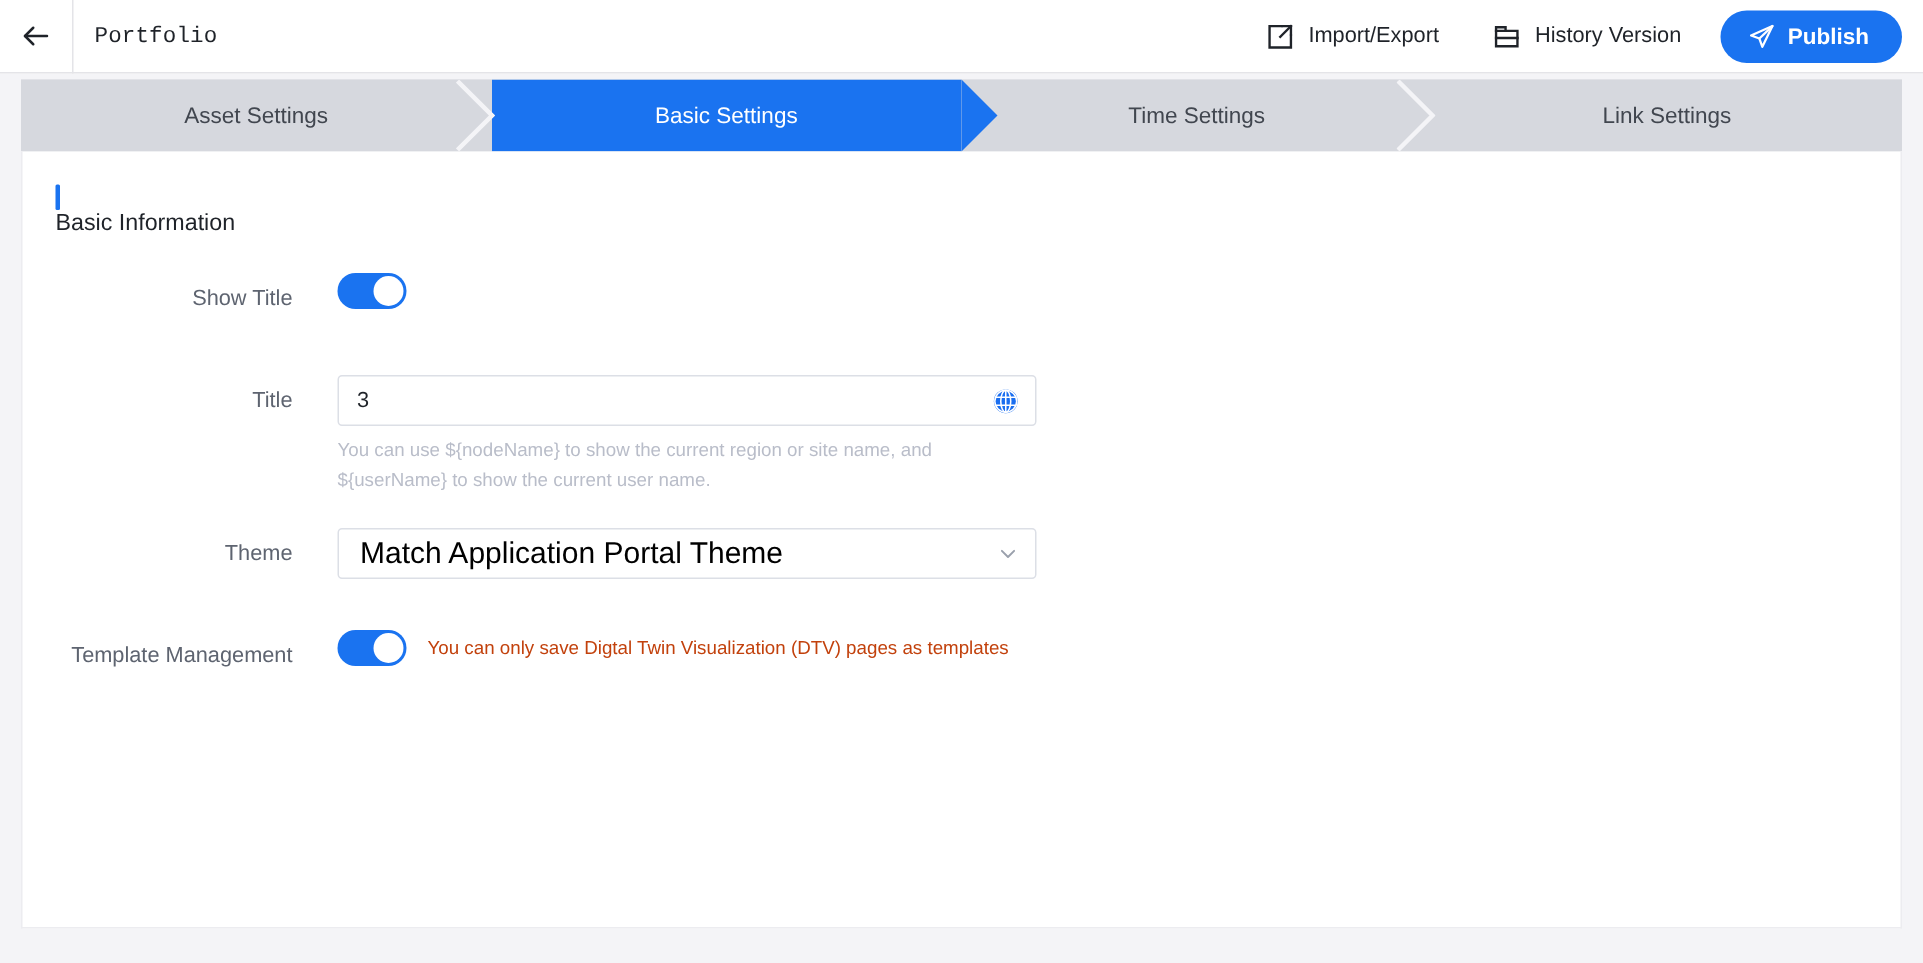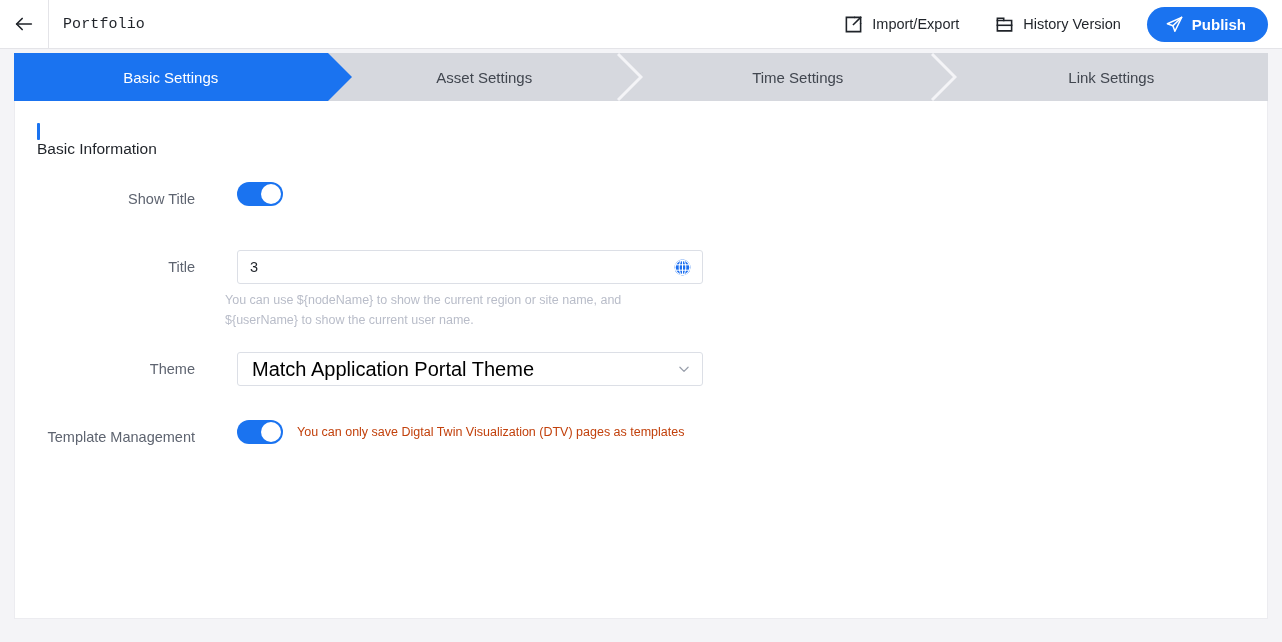--- a/index.html
+++ b/index.html
@@ -158,21 +158,20 @@
     color: #1f2329;
   }
 
   .form {
     padding-top: 24px;
   }
   .row {
     display: flex;
     align-items: flex-start;
     margin-bottom: 0;
-    gap: 12px;
   }
   .row-label {
     width: 210px;
     text-align: right;
     padding-right: 30px;
     box-sizing: border-box;
     font-size: 14.5px;
     color: #5e6470;
     line-height: 34px;
   }
@@ -320,29 +319,29 @@
       </span>
       <span>Publish</span>
     </button>
 
   </div>
 </div>
 
 <div class="steps-wrap">
   <div class="steps">
 
-    <div class="step active">
-      <span>Basic Settings</span>
-    </div>
-
     <div class="step">
       <span>Asset Settings</span>
       <svg class="sep" viewBox="0 0 26 48" preserveAspectRatio="none">
         <polyline points="1,1 24,24 1,47" fill="none" stroke="#f4f4f7" stroke-width="3"></polyline>
       </svg>
+    </div>
+
+    <div class="step active">
+      <span>Basic Settings</span>
     </div>
 
     <div class="step">
       <span>Time Settings</span>
       <svg class="sep" viewBox="0 0 26 48" preserveAspectRatio="none">
         <polyline points="1,1 24,24 1,47" fill="none" stroke="#f4f4f7" stroke-width="3"></polyline>
       </svg>
     </div>
 
 

